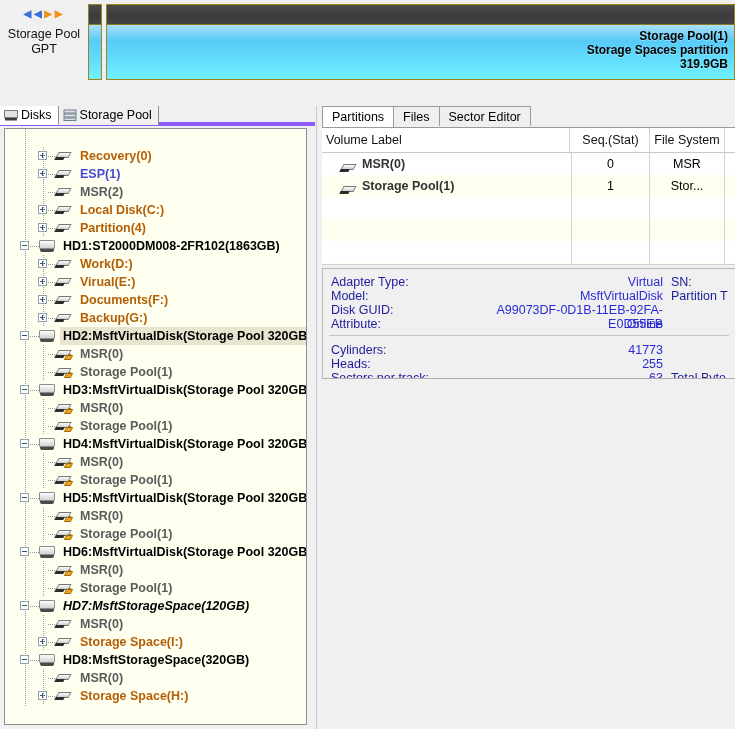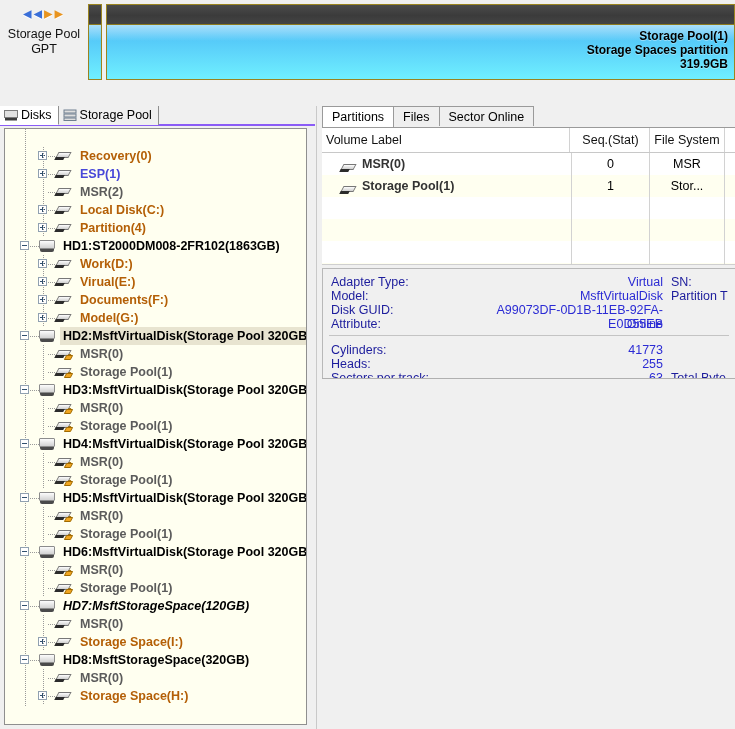--- a/index.html
+++ b/index.html
@@ -67,21 +67,21 @@
     white-space:nowrap;overflow:hidden;
     padding-left:4px;box-sizing:border-box;
   }
 
   
   #left-panel{
     position:absolute;left:0;top:106px;width:315px;bottom:0;
   }
   .tabrow{
     position:absolute;left:0;top:0;height:20px;width:100%;
-    border-bottom:2px solid #8b5cf6;
+    border-bottom:4px solid #8b5cf6;
     box-sizing:border-box;
   }
   .tabrow .tab{
     float:left;height:19px;line-height:19px;
     padding:0 6px 0 4px;
     font-size:12.5px;
     background:#f0f0f0;
     border-right:1px solid #8f8f8f;
     box-sizing:border-box;
     cursor:default;
@@ -370,21 +370,21 @@
         <div class="tlabel c-orange" style="left: 72px;">Documents(F:)</div>
       </div>
       <div class="tnode" style="top: 180px; position: absolute; left: 0px; right: 0px;">
         <div class="exp plus" style="left: 33px;"></div>
         <div class="dash" style="left: 43px; width: 9px; top: 9px;"></div>
         <div class="guide" style="left: 38px; top: 0px; bottom: 0px;"></div>
         <div class="ico-part" style="left: 50px;">
           <i></i>
           <u></u>
         </div>
-        <div class="tlabel c-orange" style="left: 72px;">Model(G:)</div>
+        <div class="tlabel c-orange" style="left: 72px;">Backup(G:)</div>
       </div>
       <div class="tnode sel" style="top: 198px; position: absolute; left: 0px; right: 0px;">
         <div class="exp" style="left: 15px;"></div>
         <div class="dash" style="left: 25px; width: 9px; top: 9px;"></div>
         <div class="ico-hdd" style="left: 34px;">
           <i></i>
           <u></u>
         </div>
         <div class="tlabel c-disk" style="left: 55px;">HD2:MsftVirtualDisk(Storage Pool 320GB)</div>
       </div>
@@ -612,21 +612,21 @@
       </div>
     </div>
 </div>
 
 <div class="divider-v"></div>
 
 <div id="right-panel">
   <div id="rt-tabs">
       <div class="tab active">Partitions</div>
       <div class="tab">Files</div>
-      <div class="tab">Sector Online</div>
+      <div class="tab">Sector Editor</div>
     </div>
   <div id="grid">
       <div class="grow ghead">
         <div class="gcell gsep" style="left: 0px; width: 248px;">Volume Label</div>
         <div class="gcell gsep ctr" style="left: 250px; width: 78px;">Seq.(Stat)</div>
         <div class="gcell gsep ctr" style="left: 328px; width: 75px;">File System</div>
         <div class="gcell gsep ctr" style="left: 403px; width: 45px;">ID</div>
       </div>
       <div class="grow plain">
         <div class="gcell gsep" style="left: 0px; width: 250px;"><span class="ico-part" style="position:relative;display:inline-block;vertical-align:-1px;margin:0 5px 0 14px;width:17px;height:10px;"><i></i><u></u></span><span class="vlabel">MSR(0)</span></div>

